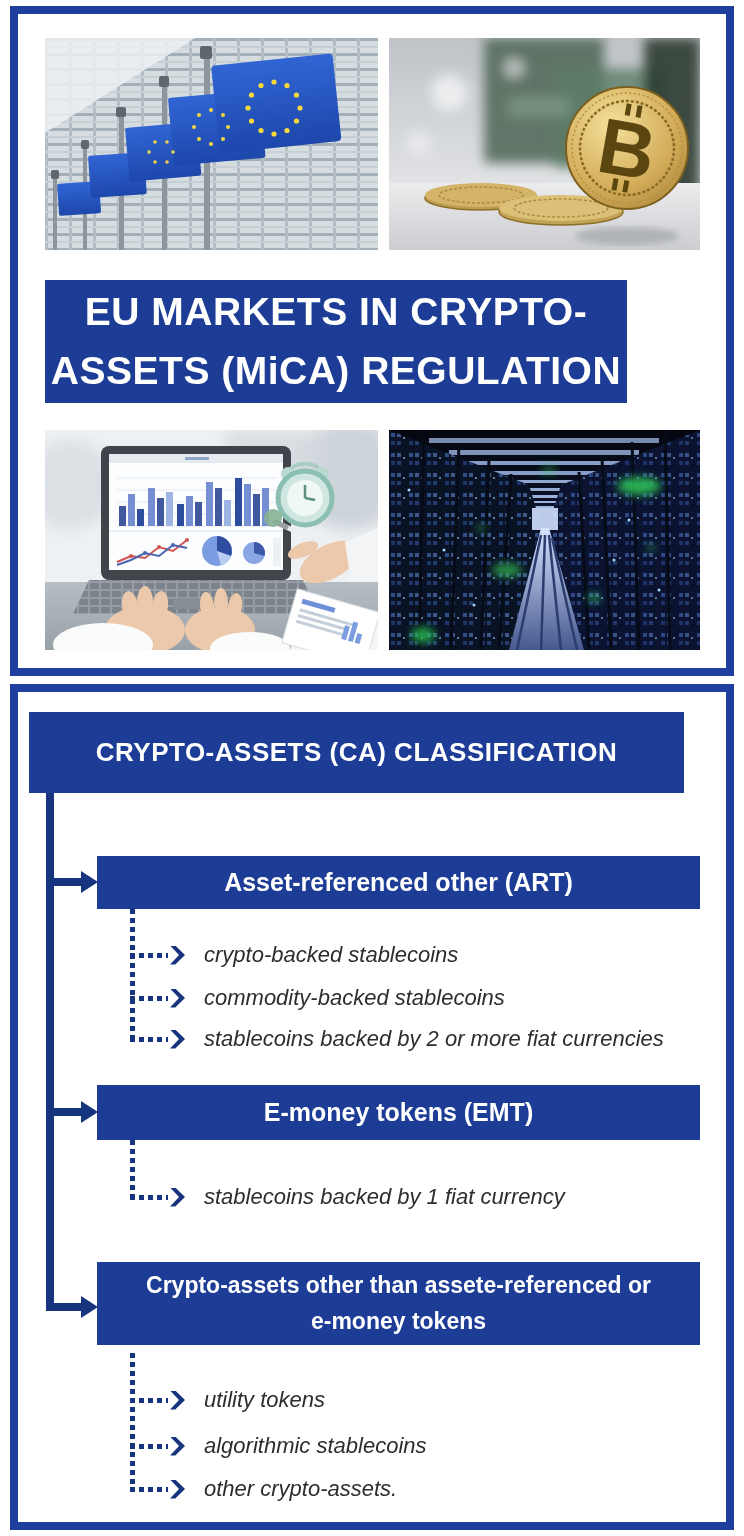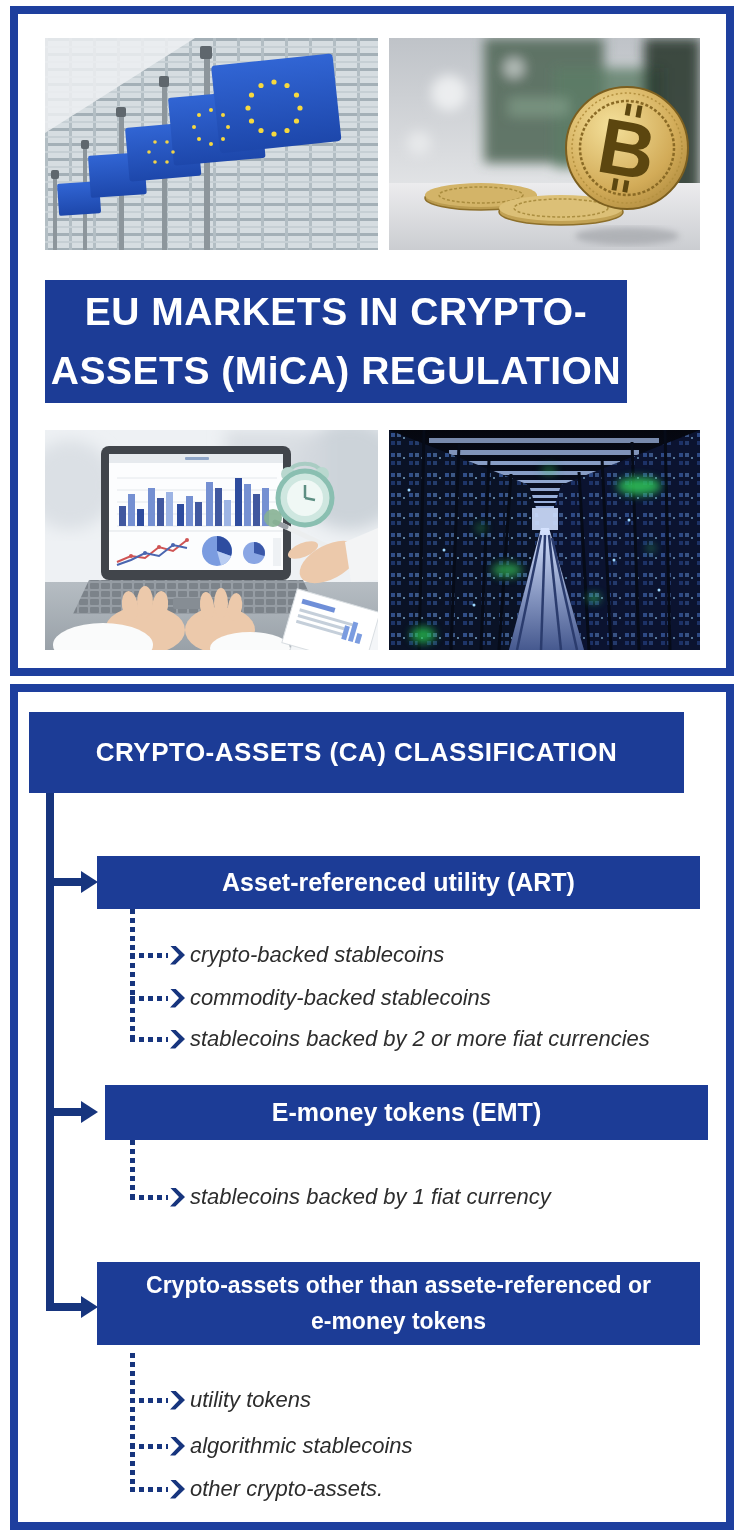--- a/index.html
+++ b/index.html
@@ -16,39 +16,39 @@
   .banner{position:absolute;left:27px;top:266px;width:582px;height:123px;background:#1c3c96;
     color:#fff;display:flex;align-items:center;justify-content:center;text-align:center;
     font-weight:bold;font-size:39px;line-height:1.5;letter-spacing:.5px;white-space:pre-line;}
   .header-bar{position:absolute;left:11px;top:20px;width:655px;height:81px;background:#1c3c96;
     color:#fff;display:flex;align-items:center;justify-content:center;text-align:center;
     font-weight:bold;font-size:26px;letter-spacing:.5px;}
   .cat-box{position:absolute;left:79px;width:603px;background:#1c3c96;color:#fff;
     display:flex;align-items:center;justify-content:center;text-align:center;
     font-weight:bold;font-size:25px;line-height:1.55;white-space:pre-line;box-sizing:border-box;padding:0 6px;}
   #box-art{top:164px;height:53px;}
-  #box-emt{top:393px;height:55px;margin-left:8px;}
+  #box-emt{top:393px;height:55px;}
   #box-other{top:570px;height:83px;font-size:23px;}
   .trunk{position:absolute;left:28px;top:101px;width:8px;height:518px;background:#17357e;}
   .branch{position:absolute;left:36px;width:27px;height:8px;background:#17357e;}
   .branch::after{content:"";position:absolute;left:27px;top:-7px;width:0;height:0;
     border-left:17px solid #17357e;border-top:11px solid transparent;border-bottom:11px solid transparent;}
   #branch-1{top:186px;} #branch-2{top:416px;} #branch-3{top:611px;}
   .dotline-v{position:absolute;left:112px;width:5px;
     background:repeating-linear-gradient(to bottom,#17357e 0 5px,transparent 5px 9px);}
   #dl-art{top:217px;height:132px;}
   #dl-emt{top:448px;height:58px;}
   #dl-other{top:661px;height:137px;}
   .sub-item{position:absolute;left:112px;display:flex;align-items:center;transform:translateY(-50%);}
   .dots{width:38px;height:5px;flex:0 0 auto;
     background:repeating-linear-gradient(to right,#17357e 0 5px,transparent 5px 9px);}
   .chev{width:15px;height:19px;margin-left:2px;flex:0 0 auto;background:#17357e;
     -webkit-clip-path:polygon(0 0,35% 0,100% 50%,35% 100%,0 100%,60% 50%);
     clip-path:polygon(0 0,35% 0,100% 50%,35% 100%,0 100%,60% 50%);}
-  .sub-label{margin-left:5px;font-size:22px;font-style:italic;color:#2d2d2d;white-space:nowrap;}
+  .sub-label{margin-left:19px;font-size:22px;font-style:italic;color:#2d2d2d;white-space:nowrap;}
   #si-a1{top:263px;} #si-a2{top:306px;} #si-a3{top:347px;}
   #si-e1{top:505px;}
   #si-o1{top:708px;} #si-o2{top:754px;} #si-o3{top:797px;}
 </style>
 </head>
 <body>
 
 <div class="section" id="sec1">
 
   <figure class="photo" id="p1" role="img" aria-label="EU flags in front of the European Commission building">
@@ -386,21 +386,21 @@
   <div class="header-bar">
     <span>CRYPTO-ASSETS (CA) CLASSIFICATION</span>
   </div>
 
   <div class="trunk"></div>
   <div class="branch" id="branch-1"></div>
   <div class="branch" id="branch-2"></div>
   <div class="branch" id="branch-3"></div>
 
   <div class="cat-box" id="box-art">
-    <span>Asset-referenced utility (ART)</span>
+    <span>Asset-referenced other (ART)</span>
   </div>
   <div class="dotline-v" id="dl-art"></div>
 
   <div class="sub-item" id="si-a1">
     <span class="dots"></span>
     <span class="chev"></span>
     <span class="sub-label">crypto-backed stablecoins</span>
   </div>
   <div class="sub-item" id="si-a2">
     <span class="dots"></span>

